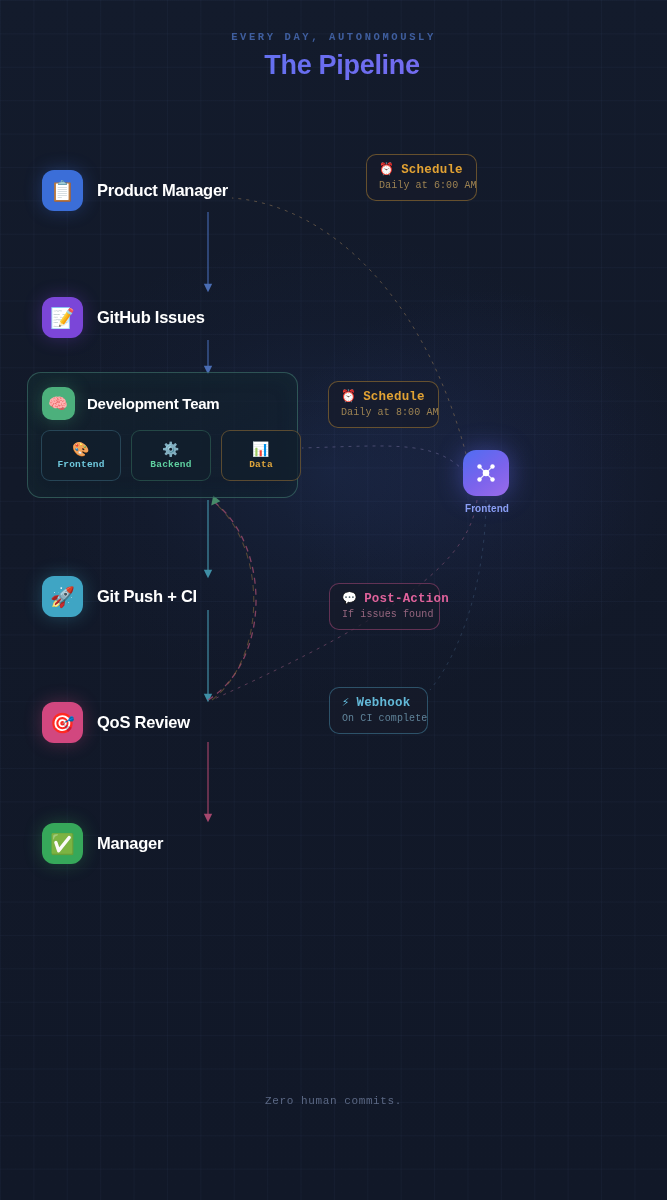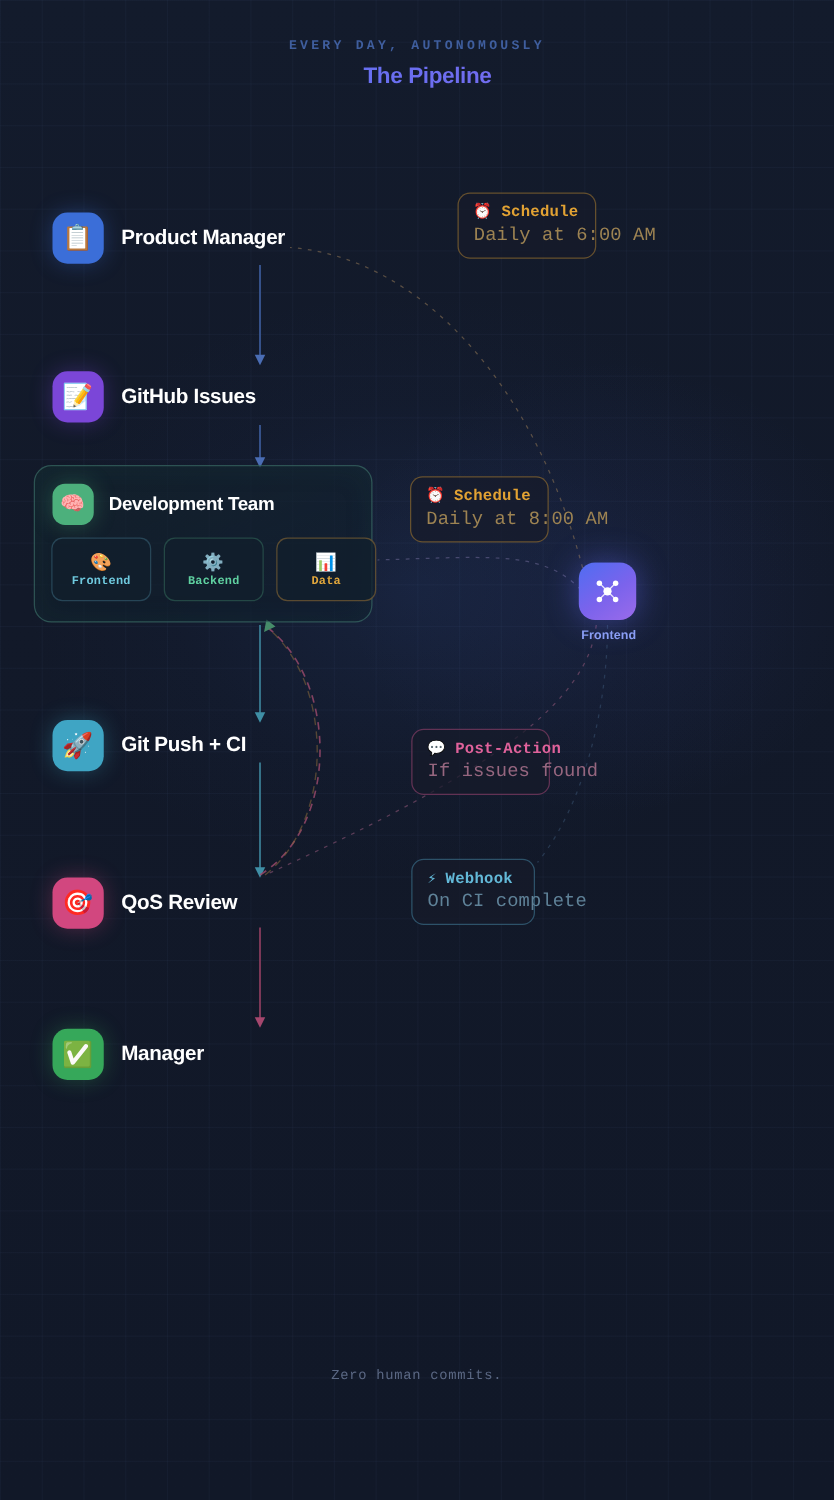--- a/index.html
+++ b/index.html
@@ -33,21 +33,21 @@
     position: absolute; top: 31px; left: 0; width: 100%;
     text-align: center;
     font-family: "Liberation Mono", monospace;
     font-size: 10.5px; font-weight: 700;
     letter-spacing: 2.6px;
     color: #3f5e9e;
   }
   .title {
     position: absolute; top: 50px; left: 0; width: 100%;
     text-align: center;
-    font-size: 18px; font-weight: 700; letter-spacing: -0.3px;
+    font-size: 27px; font-weight: 700; letter-spacing: -0.3px;
     background: linear-gradient(95deg, #4d7df0 0%, #6a6ef0 48%, #8a66ef 100%);
     -webkit-background-clip: text; background-clip: text;
     color: transparent; padding-left: 17px; -webkit-text-fill-color: transparent;
   }
 
   
   .node {
     position: absolute;
     display: flex; align-items: center; gap: 14px;
   }
@@ -100,21 +100,21 @@
   .trigger .t-head {
     display: flex; align-items: center; gap: 7px;
     font-family: "Liberation Mono", monospace;
     font-size: 12.5px; font-weight: 700; letter-spacing: 0.2px;
     white-space: nowrap;
   }
   .trigger .t-ico { font-size: 12px; line-height: 1; }
   .trigger .t-sub {
     margin-top: 3px;
     font-family: "Liberation Mono", monospace;
-    font-size: 15px; letter-spacing: 0.1px; white-space: nowrap;
+    font-size: 10px; letter-spacing: 0.1px; white-space: nowrap;
   }
 
   
   .brand { position: absolute; left: 463px; top: 450px; width: 48px; text-align: center; }
   .brand-mark {
     width: 46px; height: 46px; border-radius: 13px;
     background: linear-gradient(145deg, #4f6df2 0%, #7b63ec 55%, #9a6bea 100%);
     box-shadow: 0 0 26px rgba(98,104,240,0.45);
     display: flex; align-items: center; justify-content: center;
   }

